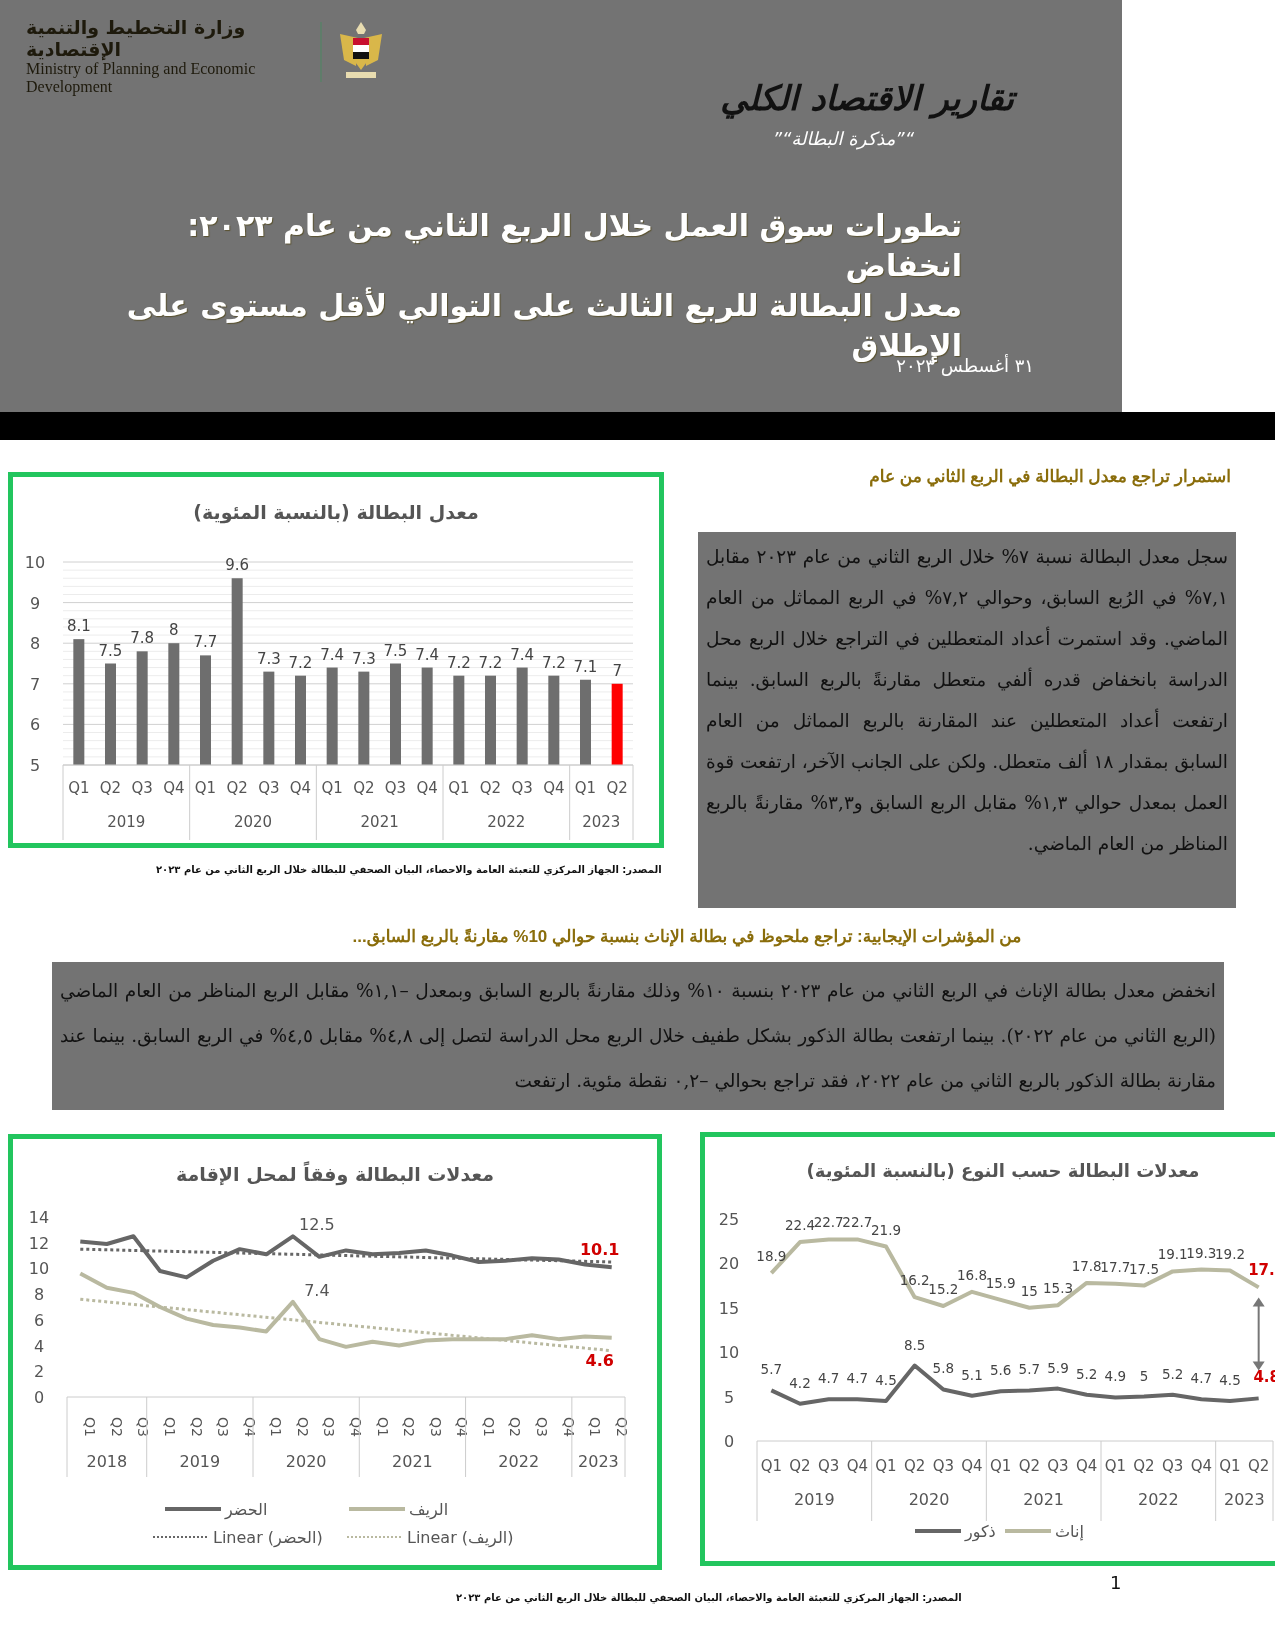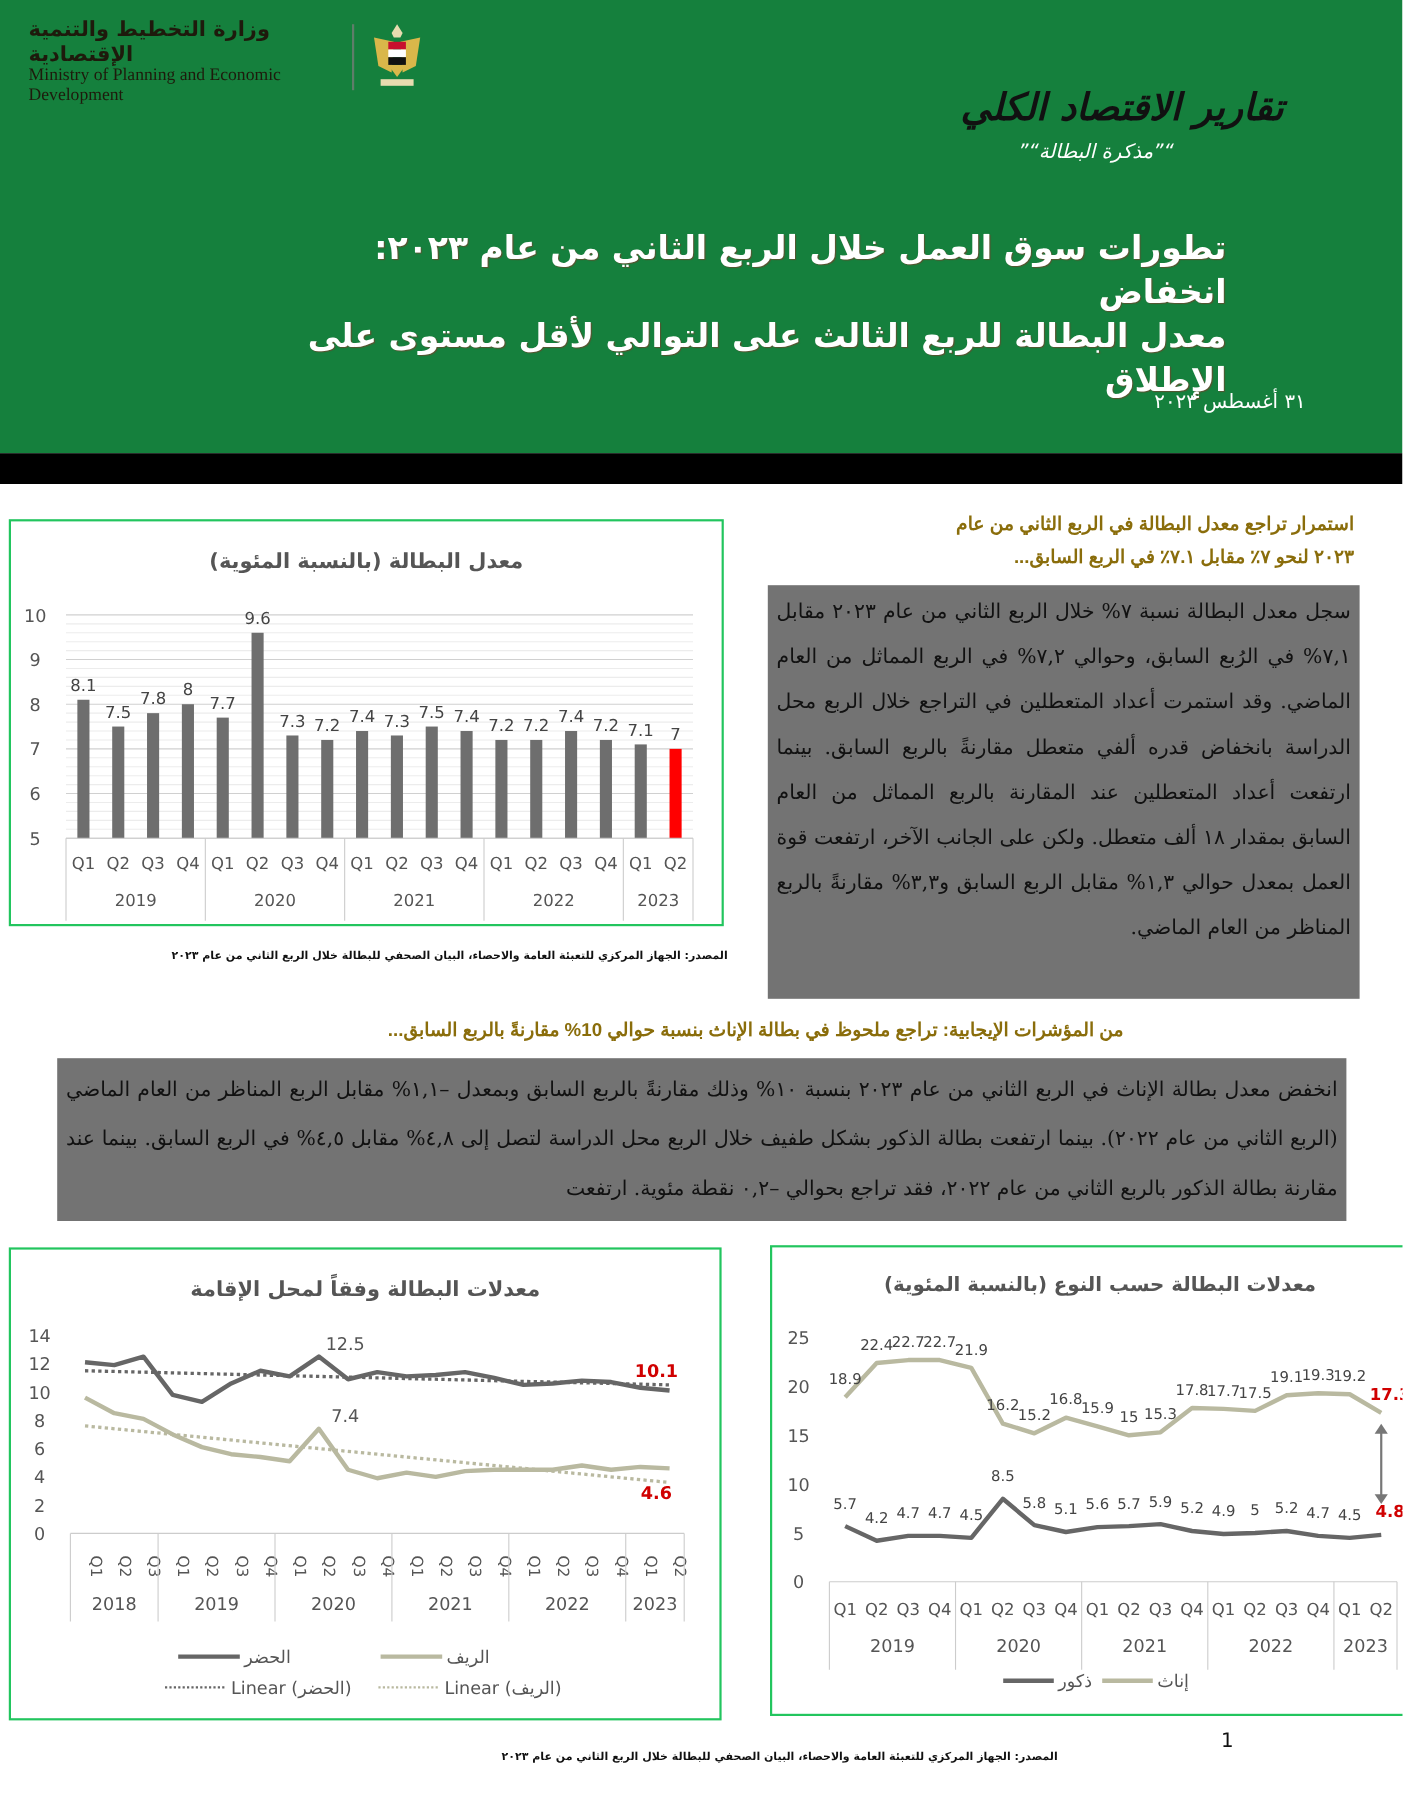--- a/index.html
+++ b/index.html
@@ -1,29 +1,29 @@
 <!DOCTYPE html>
 <html><head>
 <meta charset="utf-8">
 <style>
   html,body{margin:0;padding:0;}
   body{width:1275px;height:1650px;position:relative;background:#fff;font-family:"DejaVu Sans",sans-serif;overflow:hidden;}
-  .header{position:absolute;left:0;top:0;width:1275px;height:412px;background:#15803d;}
+  .header{position:absolute;left:0;top:0;width:1122px;height:412px;background:#737373;}
   .blackband{position:absolute;left:0;top:412px;width:1275px;height:28px;background:#000;}
   .ministry{position:absolute;left:26px;top:16px;width:290px;color:#1e1a0c;}
   .ministry .ar{font-size:19px;font-weight:bold;direction:rtl;text-align:left;font-family:"DejaVu Sans",sans-serif;}
   .ministry .en{font-family:"Liberation Serif",serif;font-size:16px;line-height:18px;}
   .vsep{position:absolute;left:320px;top:22px;width:2px;height:60px;background:#5f7d6a;}
   .emblem{position:absolute;left:336px;top:20px;width:50px;height:62px;}
   .series-title{position:absolute;right:108px;top:78px;font-size:34px;font-weight:bold;font-style:italic;color:#111;direction:rtl;}
   .series-sub{position:absolute;right:208px;top:128px;font-size:18px;font-weight:normal;font-style:italic;color:#fff;direction:rtl;}
   .main-title{position:absolute;right:160px;top:206px;width:900px;font-size:30px;font-weight:bold;color:#fff;direction:rtl;text-align:right;line-height:40px;text-shadow:1px 1px 1px #5a5230;}
   .date{position:absolute;right:88px;top:355px;font-size:18px;color:#fff;direction:rtl;}
 
-  .box{position:absolute;border:2px solid #22c55e;background:#fff;}
+  .box{position:absolute;border:5px solid #22c55e;background:#fff;}
   .hl{position:absolute;direction:rtl;text-align:right;color:#8a6d0b;font-weight:bold;font-family:"Liberation Sans",sans-serif;}
   .para{position:absolute;background:#737373;direction:rtl;text-align:justify;font-family:"DejaVu Serif",serif;color:#111;}
   .src{position:absolute;font-size:10px;font-weight:bold;direction:rtl;color:#111;margin-left:16px;}
   svg text{font-family:"DejaVu Sans",sans-serif;}
   .pagenum{position:absolute;left:1110px;top:1572px;font-size:18px;color:#111;}
 </style>
 </head>
 <body>
 
 <div class="header">
@@ -153,21 +153,20 @@
       <text x="493.33333333333337" y="350" text-anchor="middle" font-size="15" fill="#555">2022</text>
       <line x1="556.6666666666667" x2="556.6666666666667" y1="288" y2="363" stroke="#ccc"></line>
       <text x="588.3333333333334" y="350" text-anchor="middle" font-size="15" fill="#555">2023</text>
       <line x1="620" x2="620" y1="288" y2="363" stroke="#ccc"></line>
     </svg>
 </div>
 <div class="src" style="left:140px;top:864px;width:520px;text-align:left;">المصدر: الجهاز المركزي للتعبئة العامة والاحصاء، البيان الصحفي للبطالة خلال الربع الثاني من عام ٢٠٢٣</div>
 
 <div class="hl" style="right:44px;top:462px;width:560px;font-size:17px;line-height:30px;">
   <div>استمرار تراجع معدل البطالة في الربع الثاني من عام</div>
-  <div>٢٠٢٣ لنحو ٧٪ مقابل ٧.١٪ في الربع السابق...</div>
 </div>
 <div class="para" style="left:698px;top:532px;width:538px;height:376px;padding:4px 8px;box-sizing:border-box;font-size:18.5px;line-height:41px;">سجل معدل البطالة نسبة ٧% خلال الربع الثاني من عام ٢٠٢٣ مقابل ٧,١% في الرُبع السابق، وحوالي ٧,٢% في الربع المماثل من العام الماضي. وقد استمرت أعداد المتعطلين في التراجع خلال الربع محل الدراسة بانخفاض قدره ألفي متعطل مقارنةً بالربع السابق. بينما ارتفعت أعداد المتعطلين عند المقارنة بالربع المماثل من العام السابق بمقدار ١٨ ألف متعطل. ولكن على الجانب الآخر، ارتفعت قوة العمل بمعدل حوالي ١,٣% مقابل الربع السابق و٣,٣% مقارنةً بالربع المناظر من العام الماضي.</div>
 
 <div class="hl" style="right:38px;top:926px;width:1100px;font-size:17px;text-align:center;">من المؤشرات الإيجابية: تراجع ملحوظ في بطالة الإناث بنسبة حوالي 10% مقارنةً بالربع السابق...</div>
 <div class="para" style="left:52px;top:962px;width:1172px;height:148px;padding:6px 8px;box-sizing:border-box;font-size:18.5px;line-height:45px;">انخفض معدل بطالة الإناث في الربع الثاني من عام ٢٠٢٣ بنسبة ١٠% وذلك مقارنةً بالربع السابق وبمعدل –١,١% مقابل الربع المناظر من العام الماضي (الربع الثاني من عام ٢٠٢٢). بينما ارتفعت بطالة الذكور بشكل طفيف خلال الربع محل الدراسة لتصل إلى ٤,٨% مقابل ٤,٥% في الربع السابق. بينما عند مقارنة بطالة الذكور بالربع الثاني من عام ٢٠٢٢، فقد تراجع بحوالي –٠,٢ نقطة مئوية.  ارتفعت</div>
 
 <div class="box" style="left:8px;top:1134px;width:644px;height:426px;">
   <svg id="chart2" width="644" height="426">
       <text x="322" y="42" text-anchor="middle" font-size="19" fill="#555" font-weight="bold">معدلات البطالة وفقاً لمحل الإقامة</text>
       <text x="26" y="264" text-anchor="middle" font-size="16" fill="#555">0</text>

